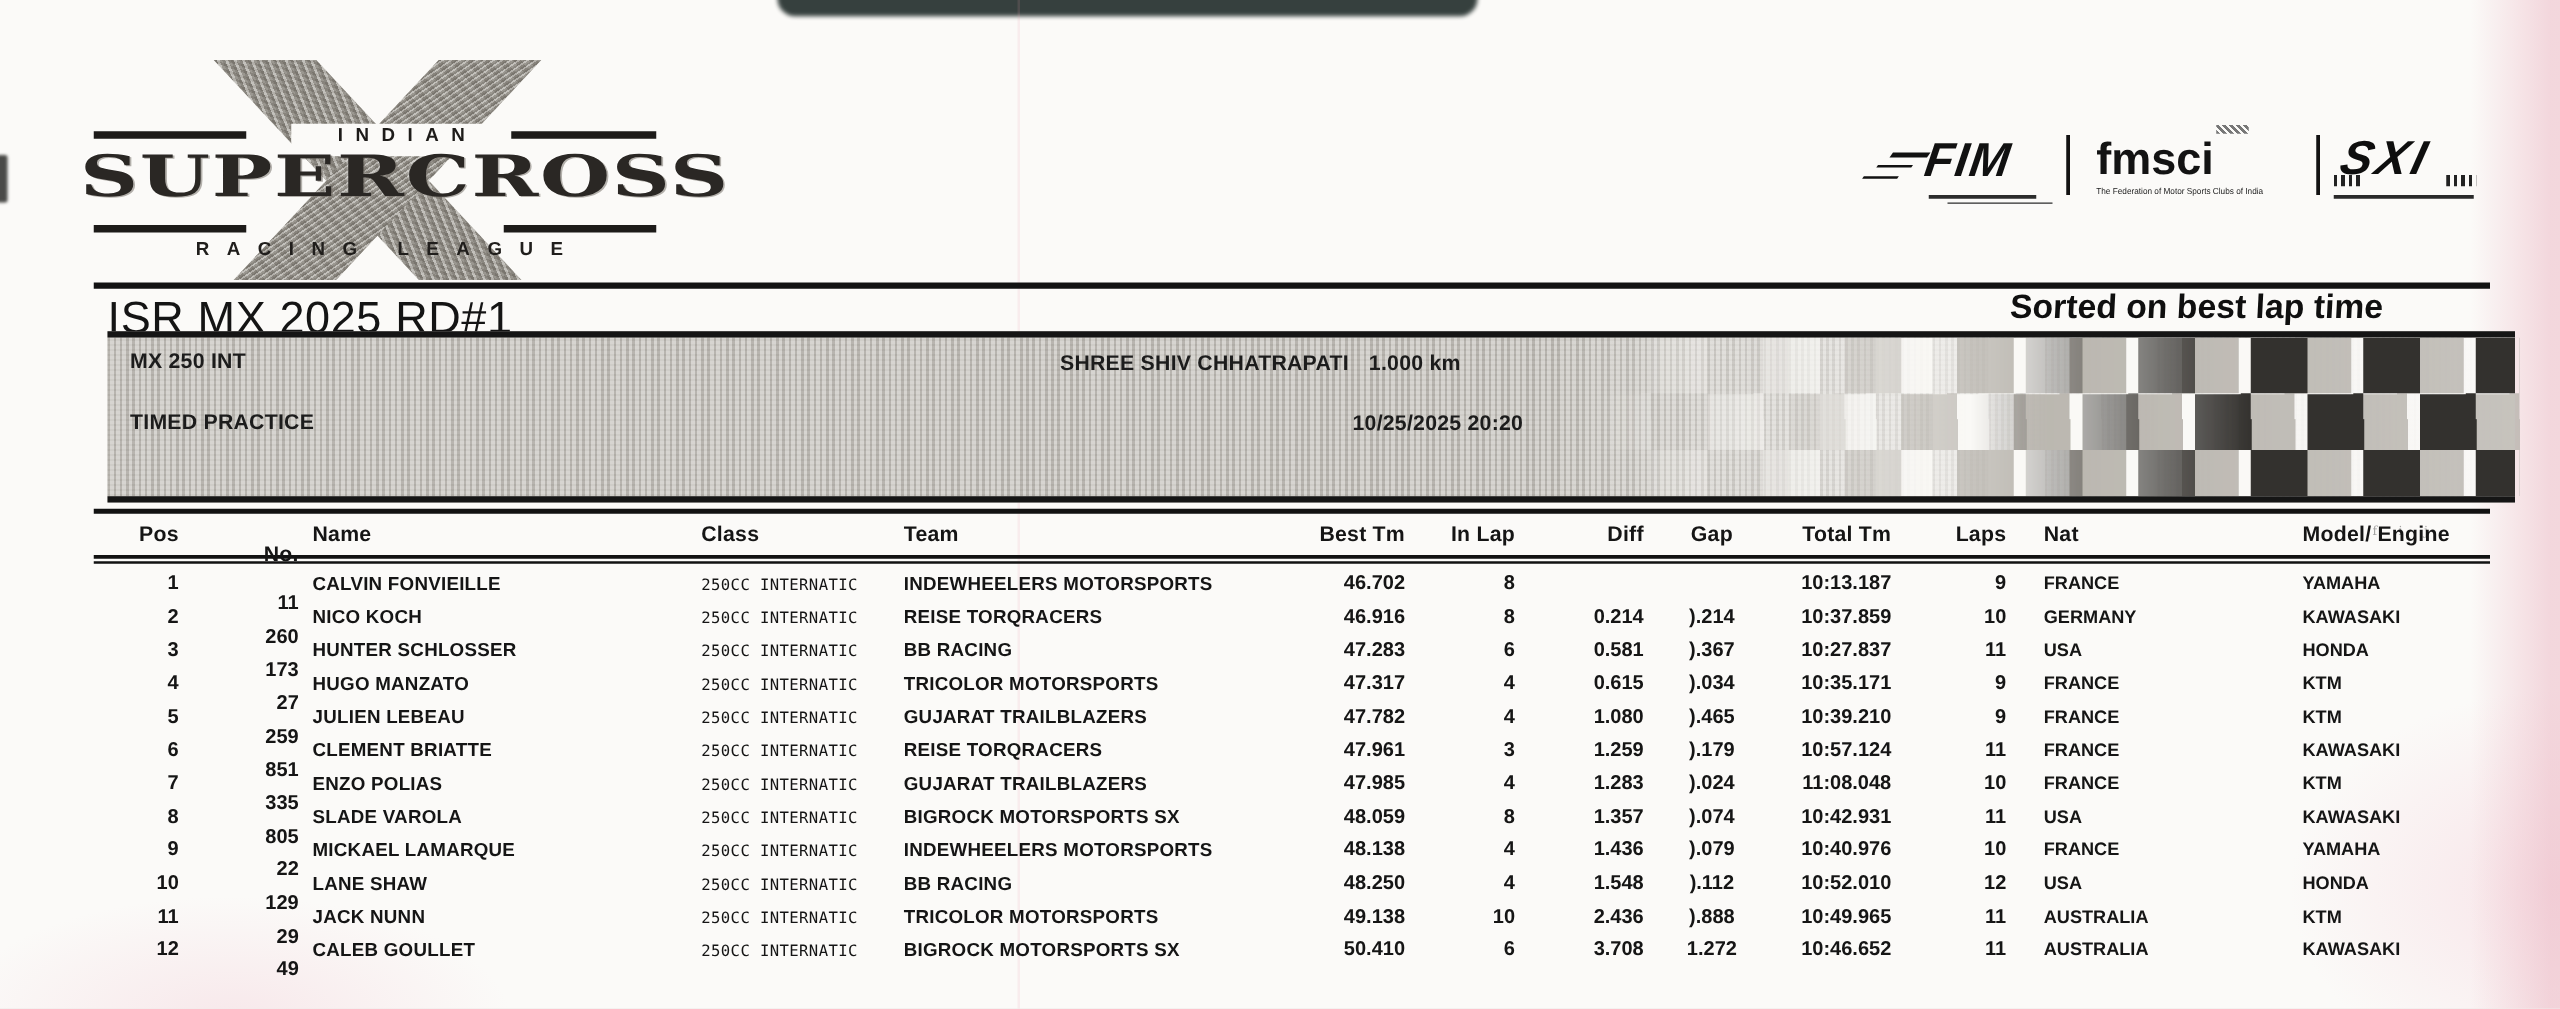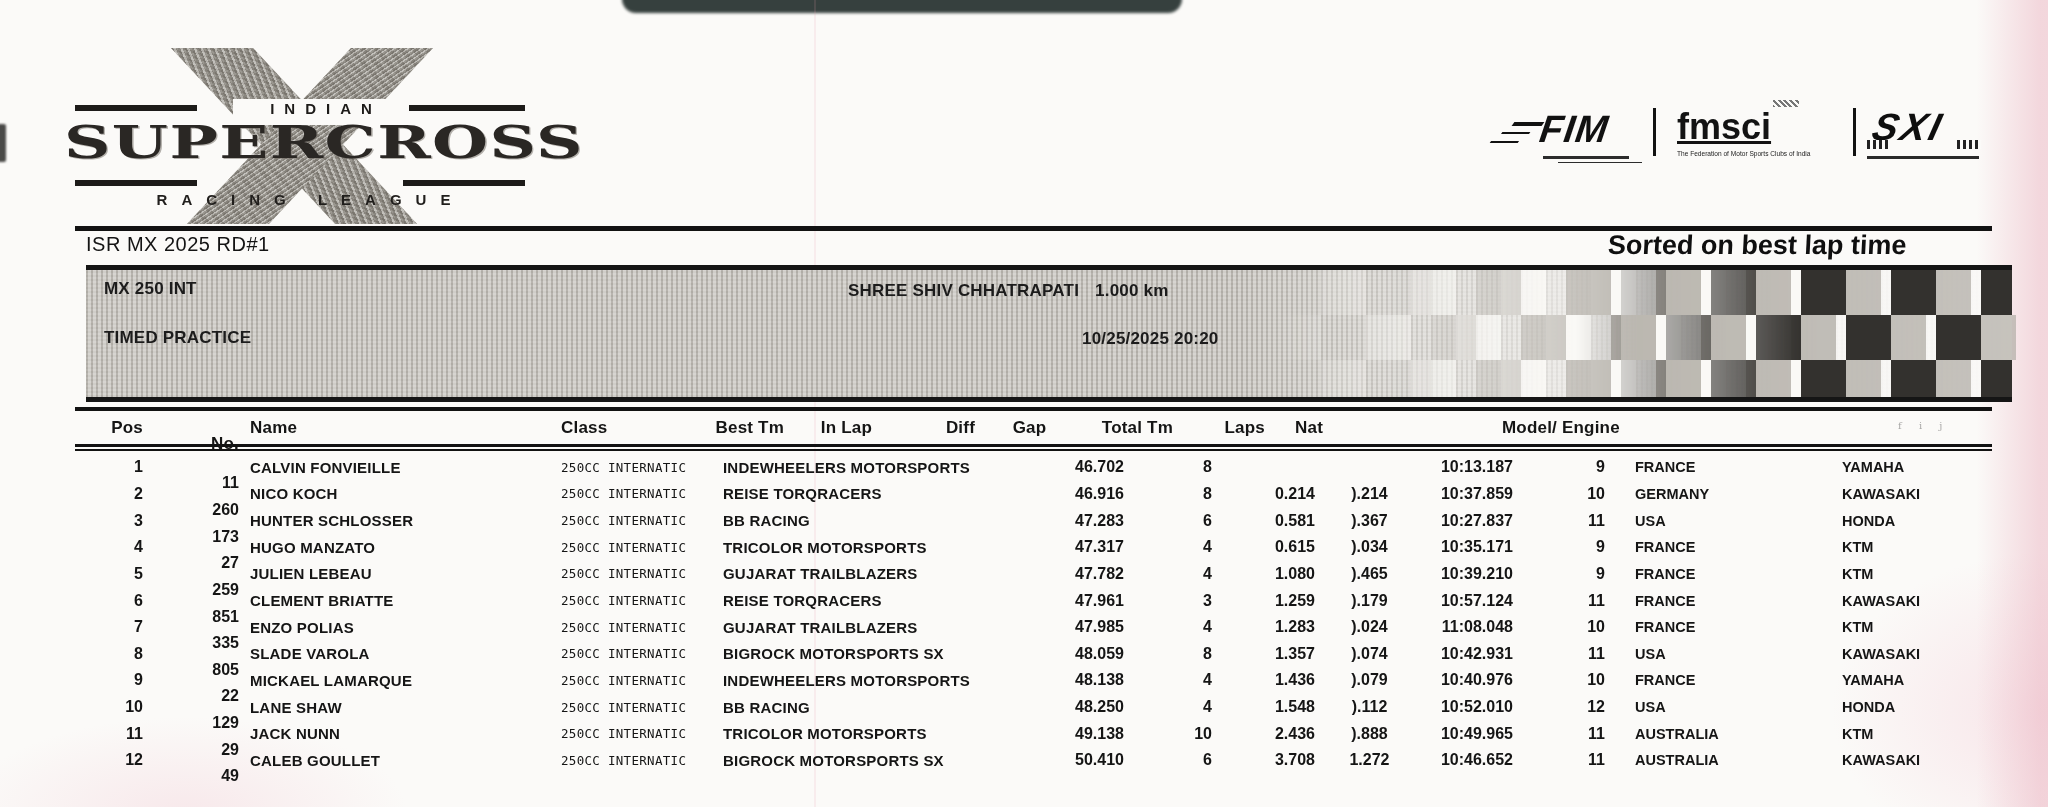--- a/index.html
+++ b/index.html
@@ -46,35 +46,35 @@
   .fim{position:absolute;left:35px;top:8px;font-style:italic;font-weight:bold;font-size:38px;
     letter-spacing:1px;transform:skewX(-8deg);color:#111;}
   .fim-wing{position:absolute;left:8px;top:22px;width:30px;height:4px;background:#111;transform:skewX(-35deg);
     box-shadow:-6px 9px 0 -1px #111, -11px 18px 0 -1px #111;}
   .fim-sub{position:absolute;left:38px;top:56px;width:86px;height:3px;background:#2c2c2c;filter:blur(.5px);
     box-shadow:14px 5px 0 -1px #2c2c2c;}
   .pdiv{position:absolute;top:8px;width:3px;height:48px;background:#121212;}
   .pdiv.d1{left:148px;}
   .pdiv.d2{left:348px;}
   .fmsci{position:absolute;left:172px;top:6px;font-weight:bold;font-size:36px;letter-spacing:0;
-    color:#131313;text-decoration:underline;}
+    color:#131313;}
   .fmsci-flags{position:absolute;left:268px;top:0px;width:26px;height:7px;
     background:repeating-linear-gradient(45deg,#777 0 2px,#fbfaf8 2px 4px);}
   .fmsci-tag{position:absolute;left:172px;top:50px;width:172px;font-size:7px;color:#222;
     white-space:nowrap;transform:scaleX(.94);transform-origin:left;}
   .sxi{position:absolute;left:368px;top:6px;font-style:italic;font-weight:bold;font-size:38px;
     letter-spacing:3px;transform:skewX(-14deg);color:#0e0e0e;}
   .sxi-hatch{position:absolute;top:40px;width:24px;height:9px;
     background:repeating-linear-gradient(90deg,#222 0 3px,#fbfaf8 3px 6px);}
   .sxi-h1{left:362px;}
   .sxi-h2{left:452px;}
   .sxi-sub{position:absolute;left:362px;top:56px;width:112px;height:3px;background:#2a2a2a;filter:blur(.5px);}
   
   .rule-title{position:absolute;left:75px;top:226px;width:1917px;height:5px;background:#121212;}
-  .title-left{position:absolute;left:86px;top:233px;font-size:20px;letter-spacing:.5px;color:#141414;}
+  .title-left{position:absolute;left:86px;top:233px;font-size:36px;letter-spacing:.5px;color:#141414;}
   .title-right{position:absolute;left:1608px;top:230px;font-size:27px;font-weight:bold;
     transform:skewX(-3deg);color:#0f0f0f;}
   
   .band{position:absolute;left:86px;top:265px;width:1926px;height:137px;box-sizing:border-box;
     border-top:5px solid #151515;border-bottom:5px solid #151515;
     background:
       linear-gradient(to right, rgba(251,250,248,0) 60%, rgba(251,250,248,.85) 82%, rgba(251,250,248,.97) 100%),
       repeating-linear-gradient(90deg, rgba(86,82,75,.17) 0 2px, rgba(255,255,255,.22) 2px 5px),
       repeating-linear-gradient(0deg, rgba(64,60,55,.05) 0 2px, rgba(255,255,255,.06) 2px 4px),
       #c9c6c0;}
@@ -173,20 +173,21 @@
     <div class="band-text band-session">TIMED PRACTICE</div>
     <div class="band-text band-datetime">10/25/2025 20:20</div>
   </div>
 
   <div class="results">
     <div class="thead">
       <div class="td col-pos">Pos</div>
       <div class="td col-no">No.</div>
       <div class="td col-name">Name</div>
       <div class="td col-cls">Class</div>
+      <div class="td col-team">Team</div>
       <div class="td col-best">Best Tm</div>
       <div class="td col-inlap">In Lap</div>
       <div class="td col-diff">Diff</div>
       <div class="td col-gap">Gap</div>
       <div class="td col-total">Total Tm</div>
       <div class="td col-laps">Laps</div>
       <div class="td col-nat">Nat</div>
       <div class="td col-model">Model/ Engine</div>
       <span class="header-artifact">f i j</span>
     </div>

